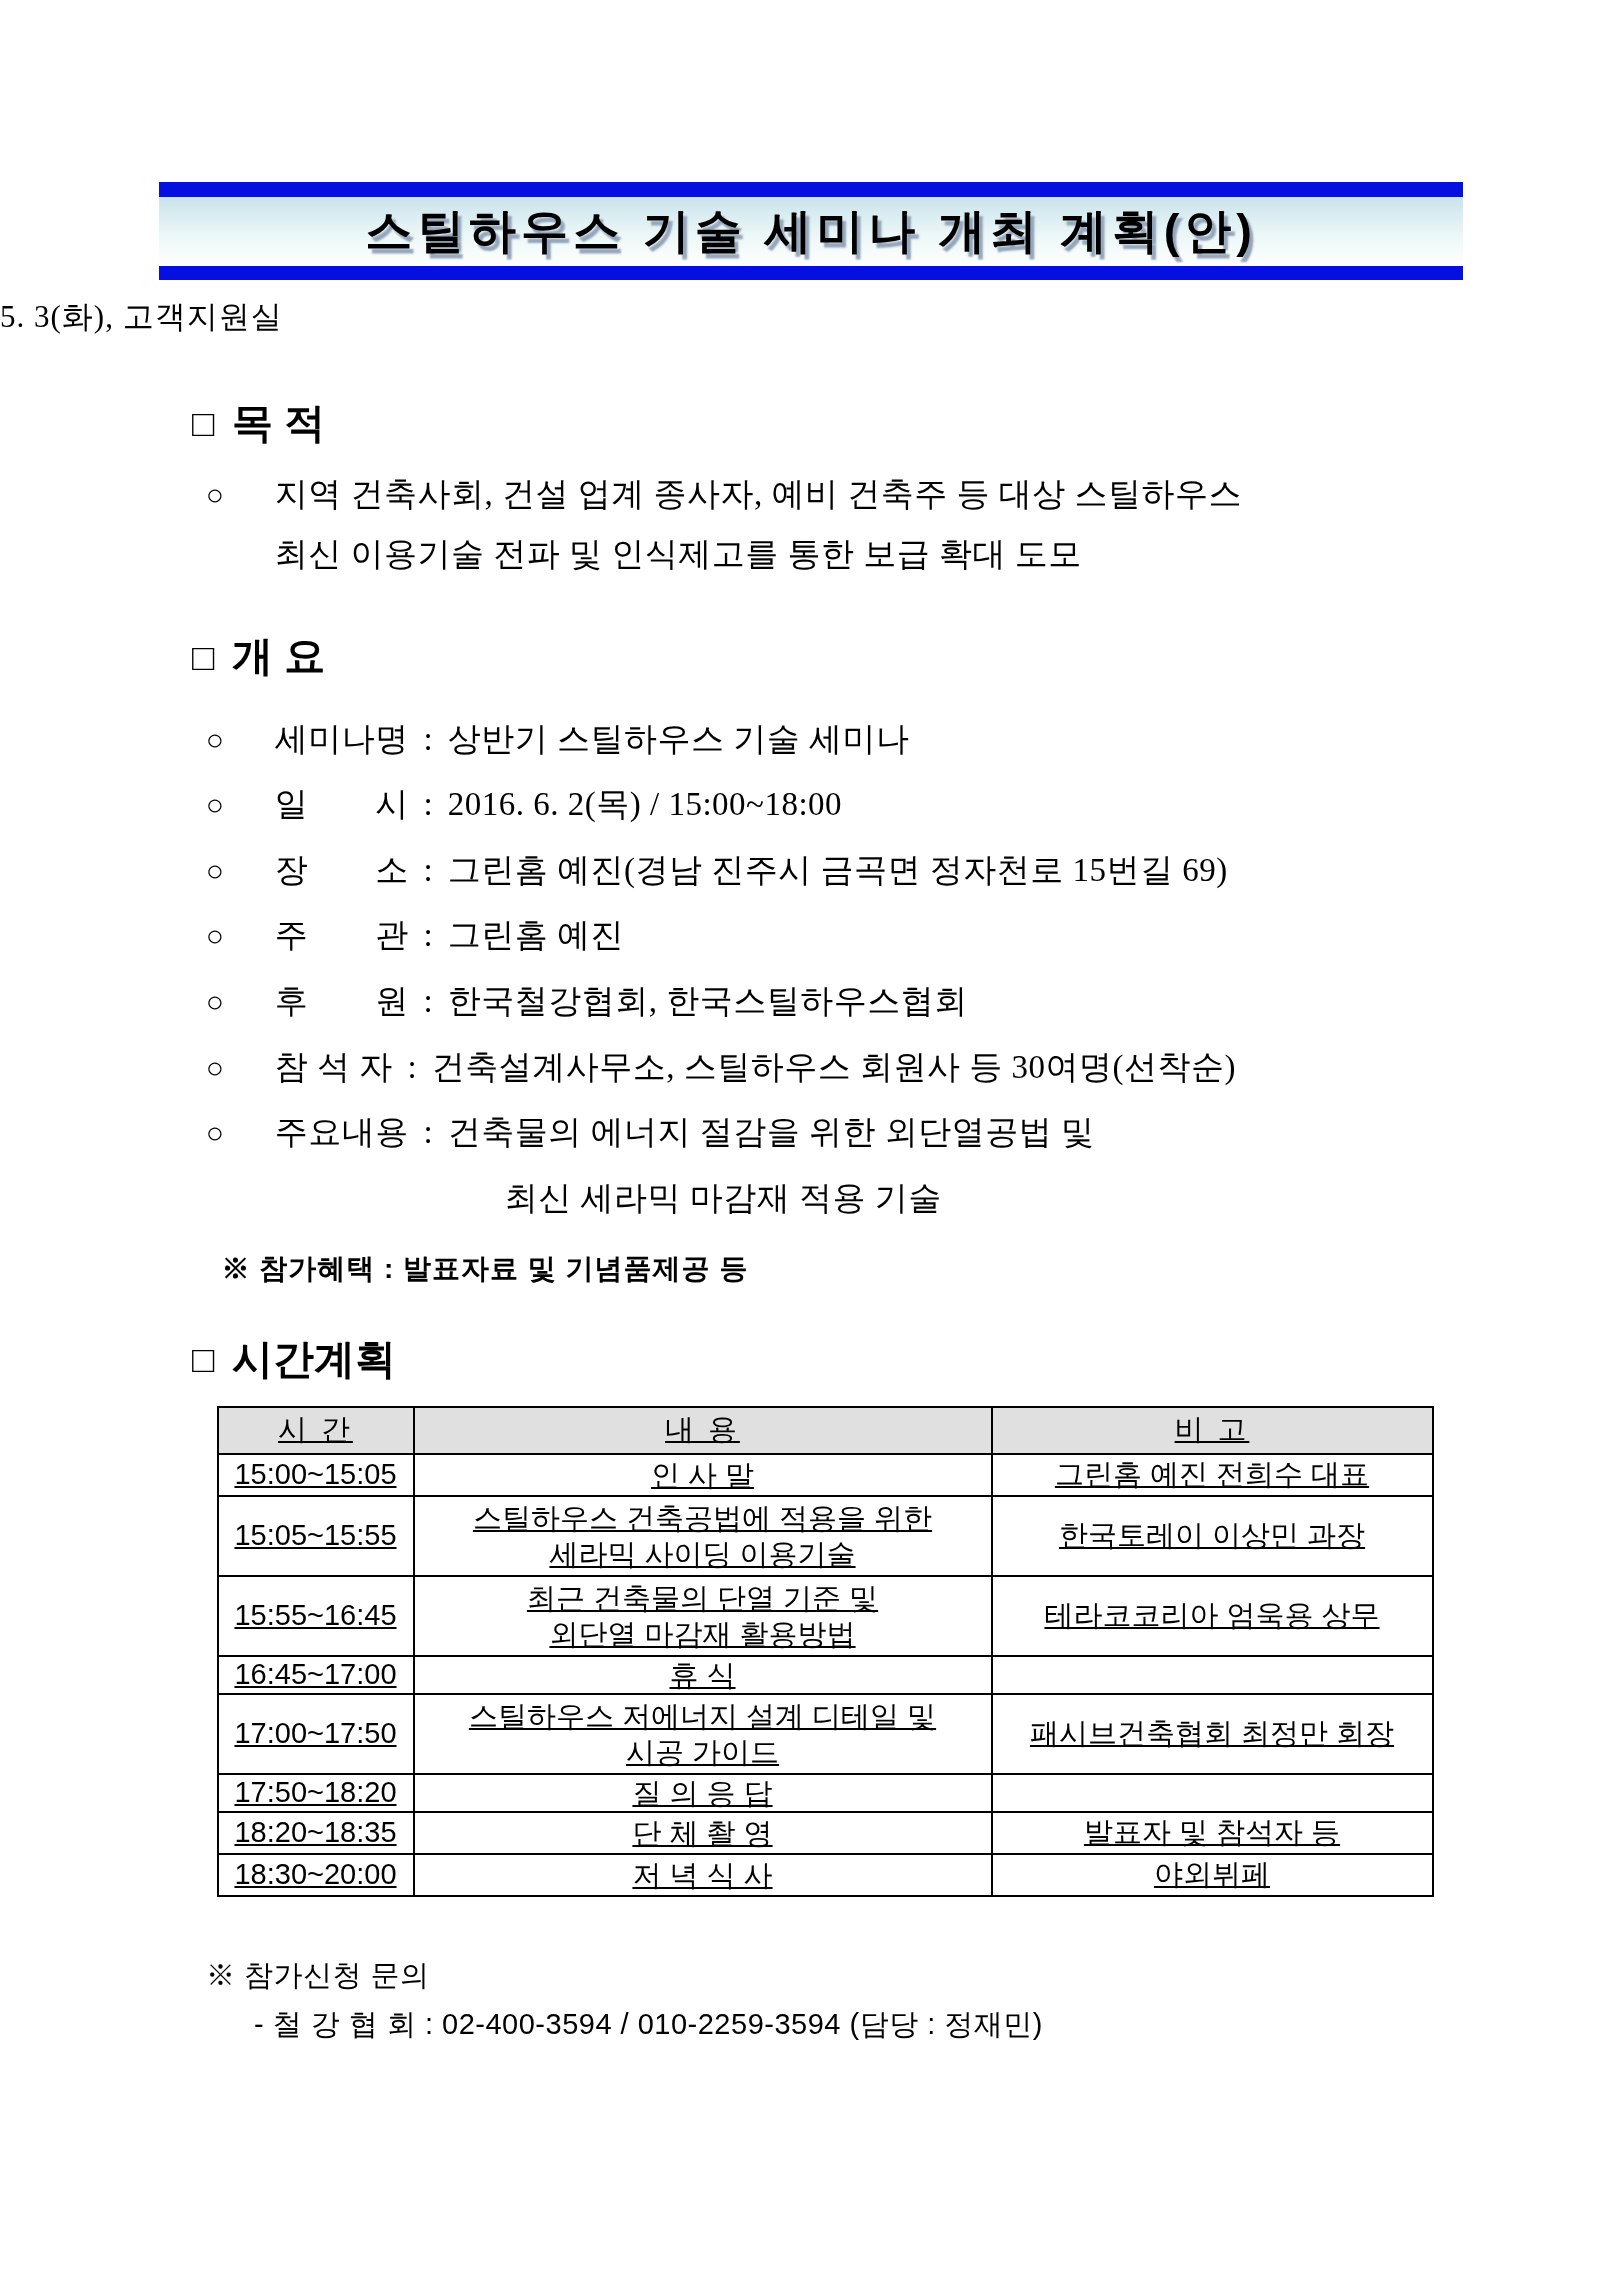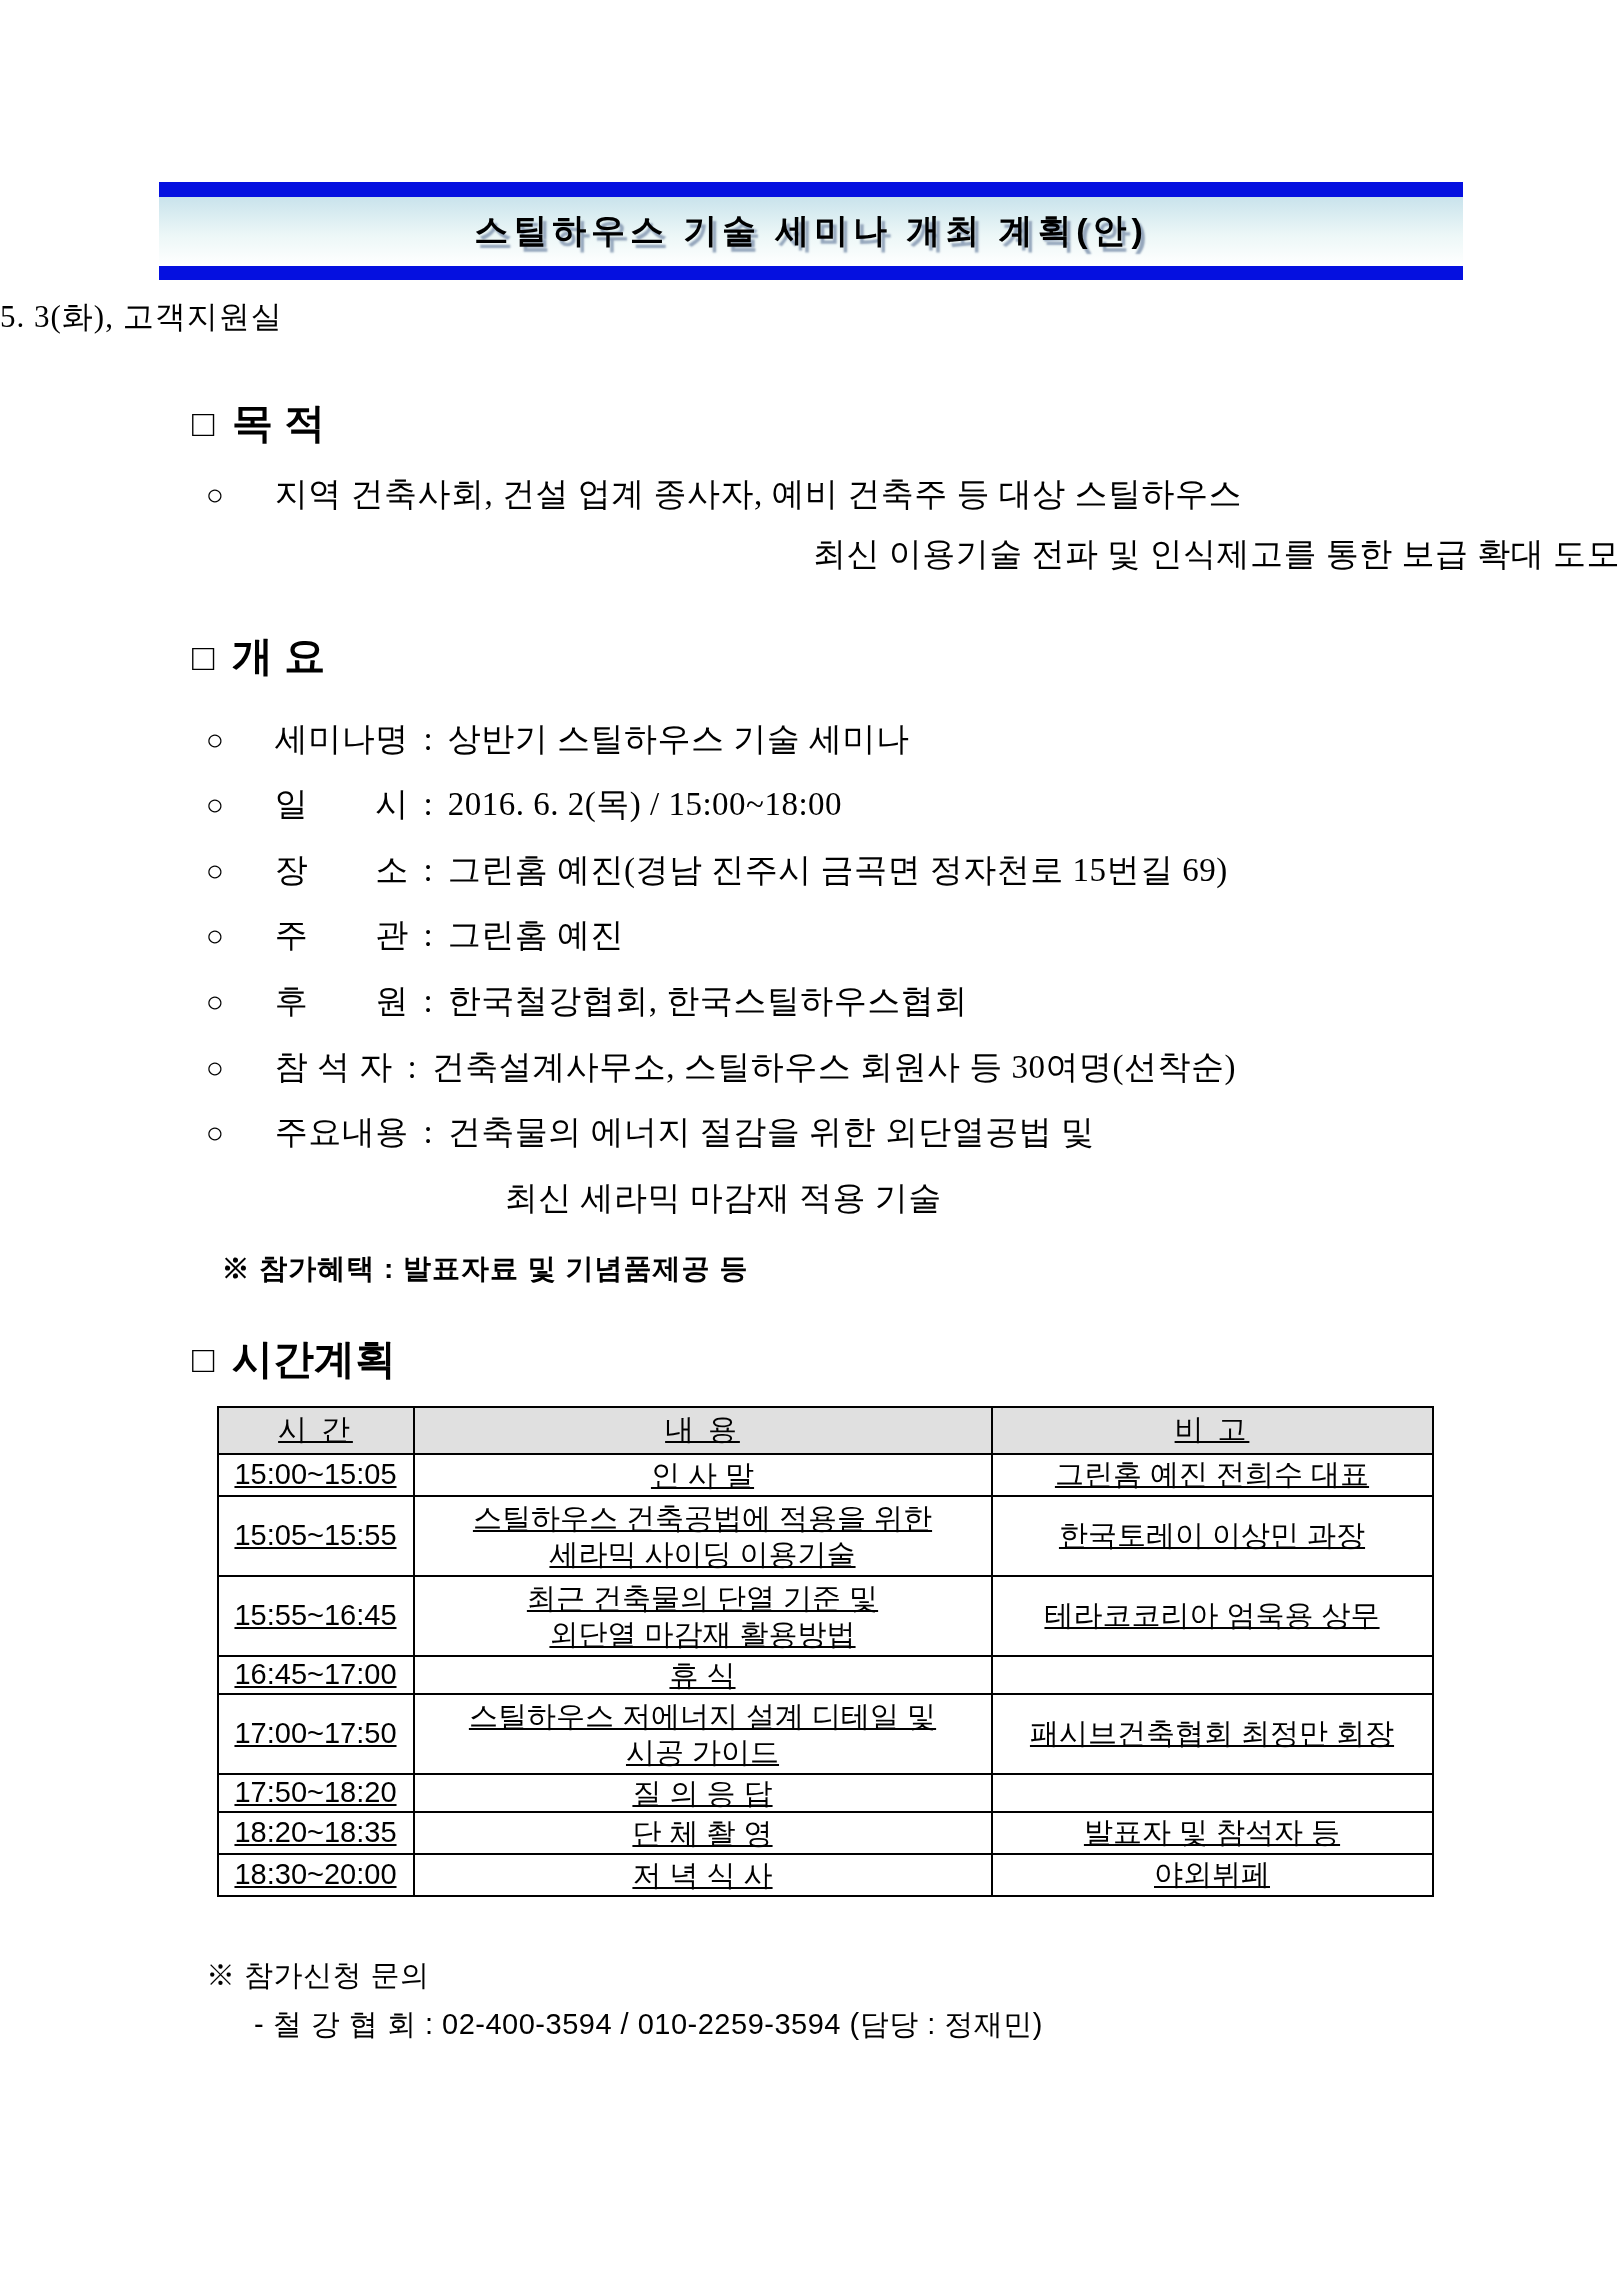--- a/index.html
+++ b/index.html
@@ -13,21 +13,21 @@
 
   
   .banner { margin: 182px 0 0 159px; width: 1304px; }
   .banner .bar { height: 14.7px; background: #0510e0; }
   .banner .inner {
     height: 69px;
     background: linear-gradient(180deg, #c9e3ec 0%, #ecf7f7 55%, #ffffff 100%);
     display: flex; align-items: center; justify-content: center;
   }
   .banner-title {
-    font-size: 34px; font-weight: bold; letter-spacing: 4.9px;
+    font-size: 47px; font-weight: bold; letter-spacing: 4.9px;
     text-shadow: 3.9px 4.9px 2px #93a5bb;
     font-family: "Liberation Sans", sans-serif;
   }
 
   
   .date-line {
     margin: 15.7px 130px 0 0; text-align: left;
     font-family: Liberation Serif, serif;
     font-size: 31px; letter-spacing: 1px;
   }
@@ -41,21 +41,21 @@
   .sec-heading .marker { font-size: 37px; font-weight: normal; line-height: 1; }
 
   .purpose { margin-top: 61px; }
   .purpose-body {
     margin-top: 23.5px; margin-left: 13.7px;
     font-family: "Liberation Serif", serif;
     font-size: 33px; letter-spacing: 0.5px;
   }
   .p-line1 { display: flex; align-items: baseline; }
   .p-bullet { width: 69px; flex: none; font-size: 30px; }
-  .p-line2 { margin-left: 69px; margin-top: 15.7px; text-align: right; }
+  .p-line2 { margin-left: 69px; margin-top: 15.7px; }
 
   .overview { margin-top: 55px; }
   .o-items {
     margin-top: 35px; margin-left: 13.7px;
     font-family: "Liberation Serif", serif;
     font-size: 33px; letter-spacing: 0.5px;
   }
   .o-item { display: flex; align-items: baseline; margin-bottom: 20.6px; }
   .o-bullet { width: 69px; flex: none; font-size: 30px; }
   .o-label { flex: none; }

